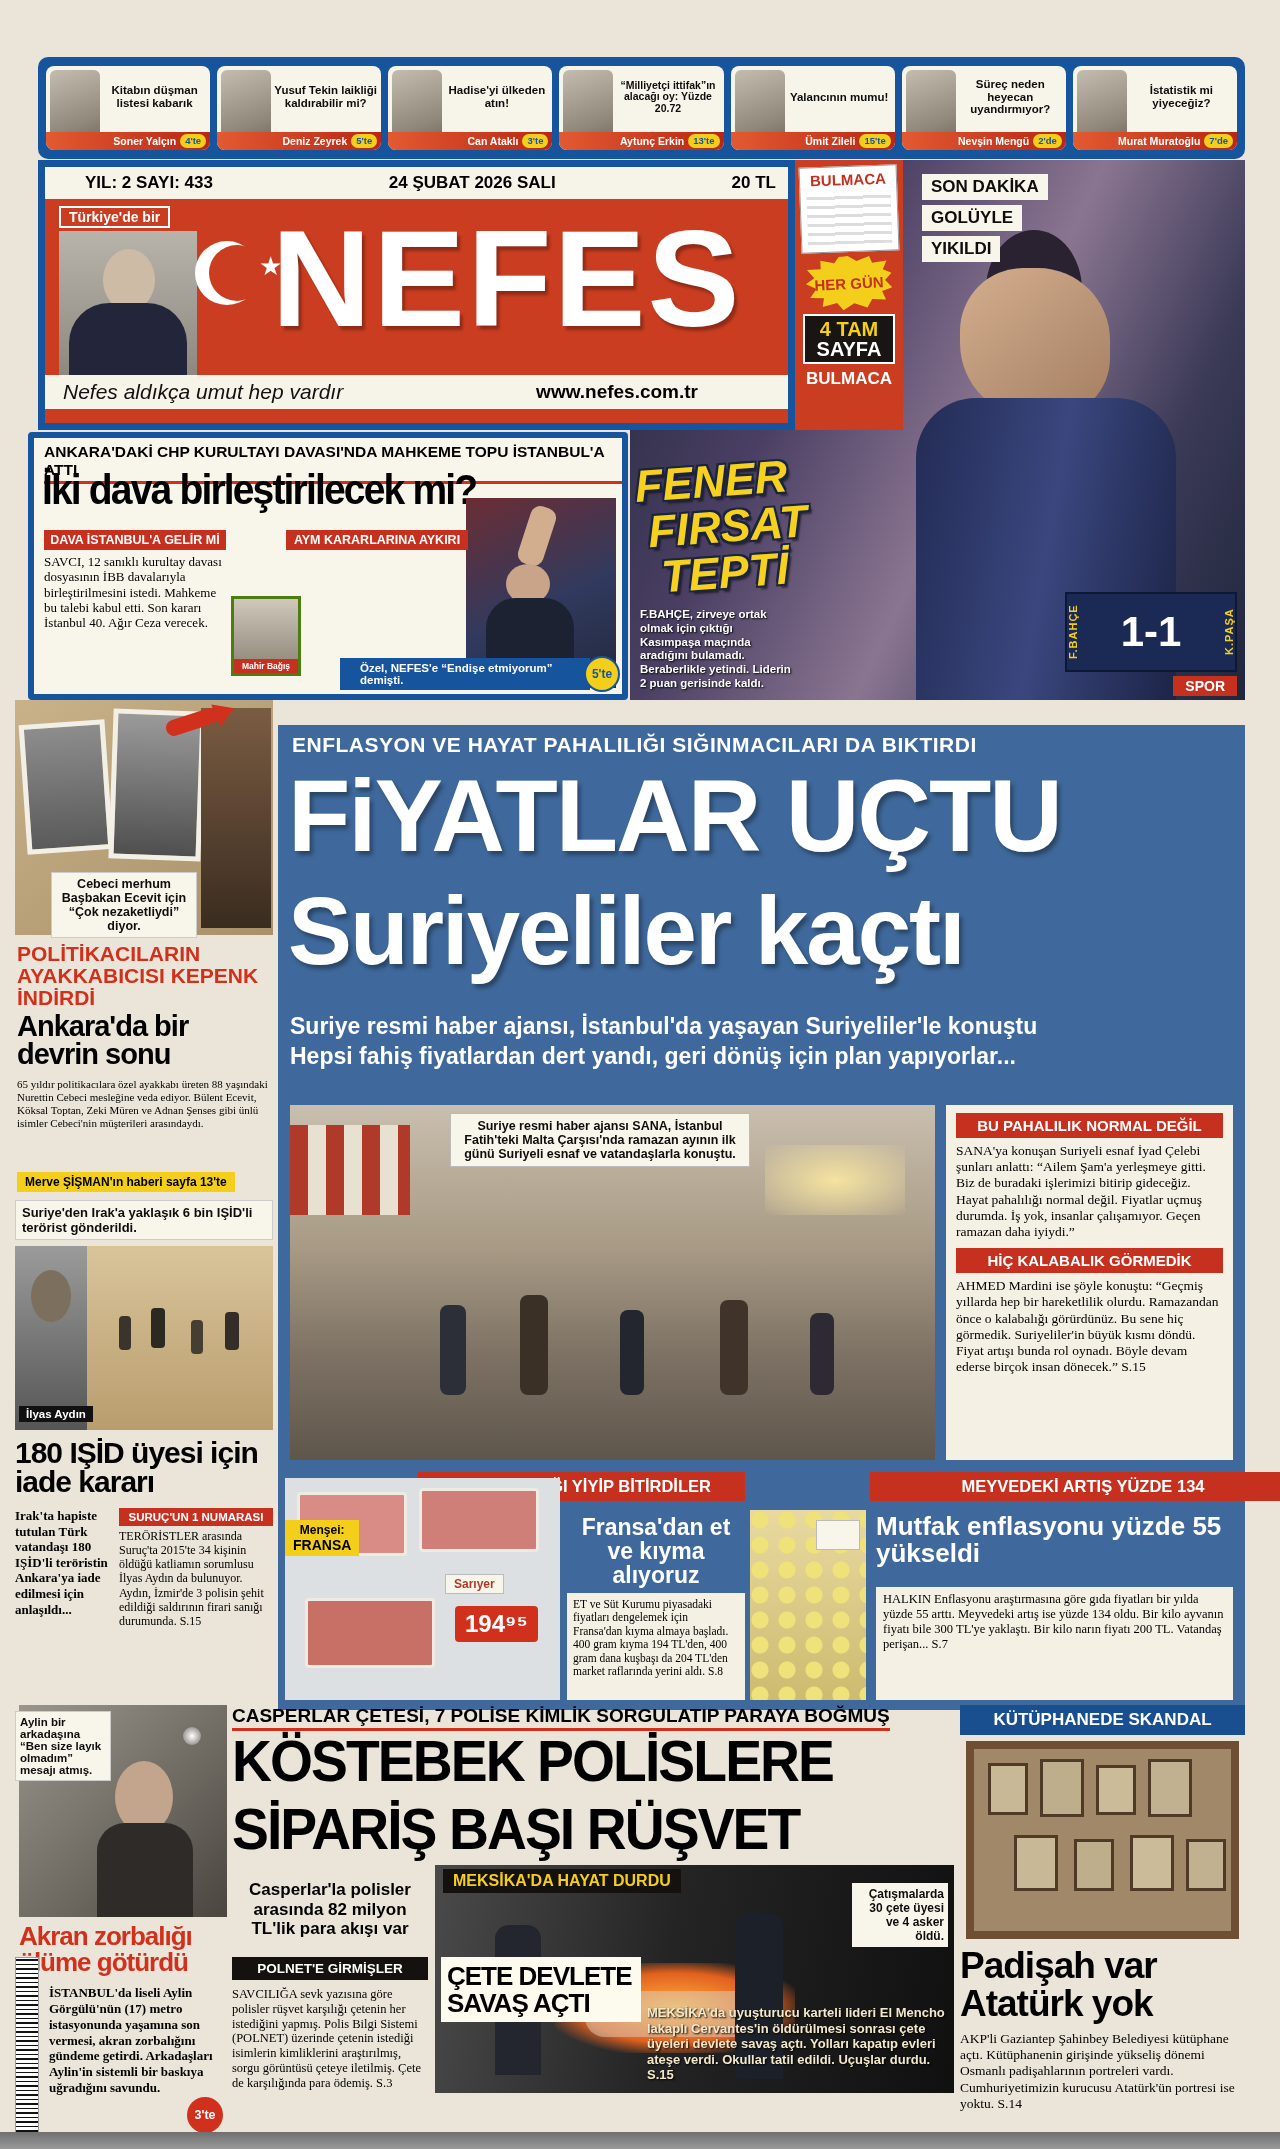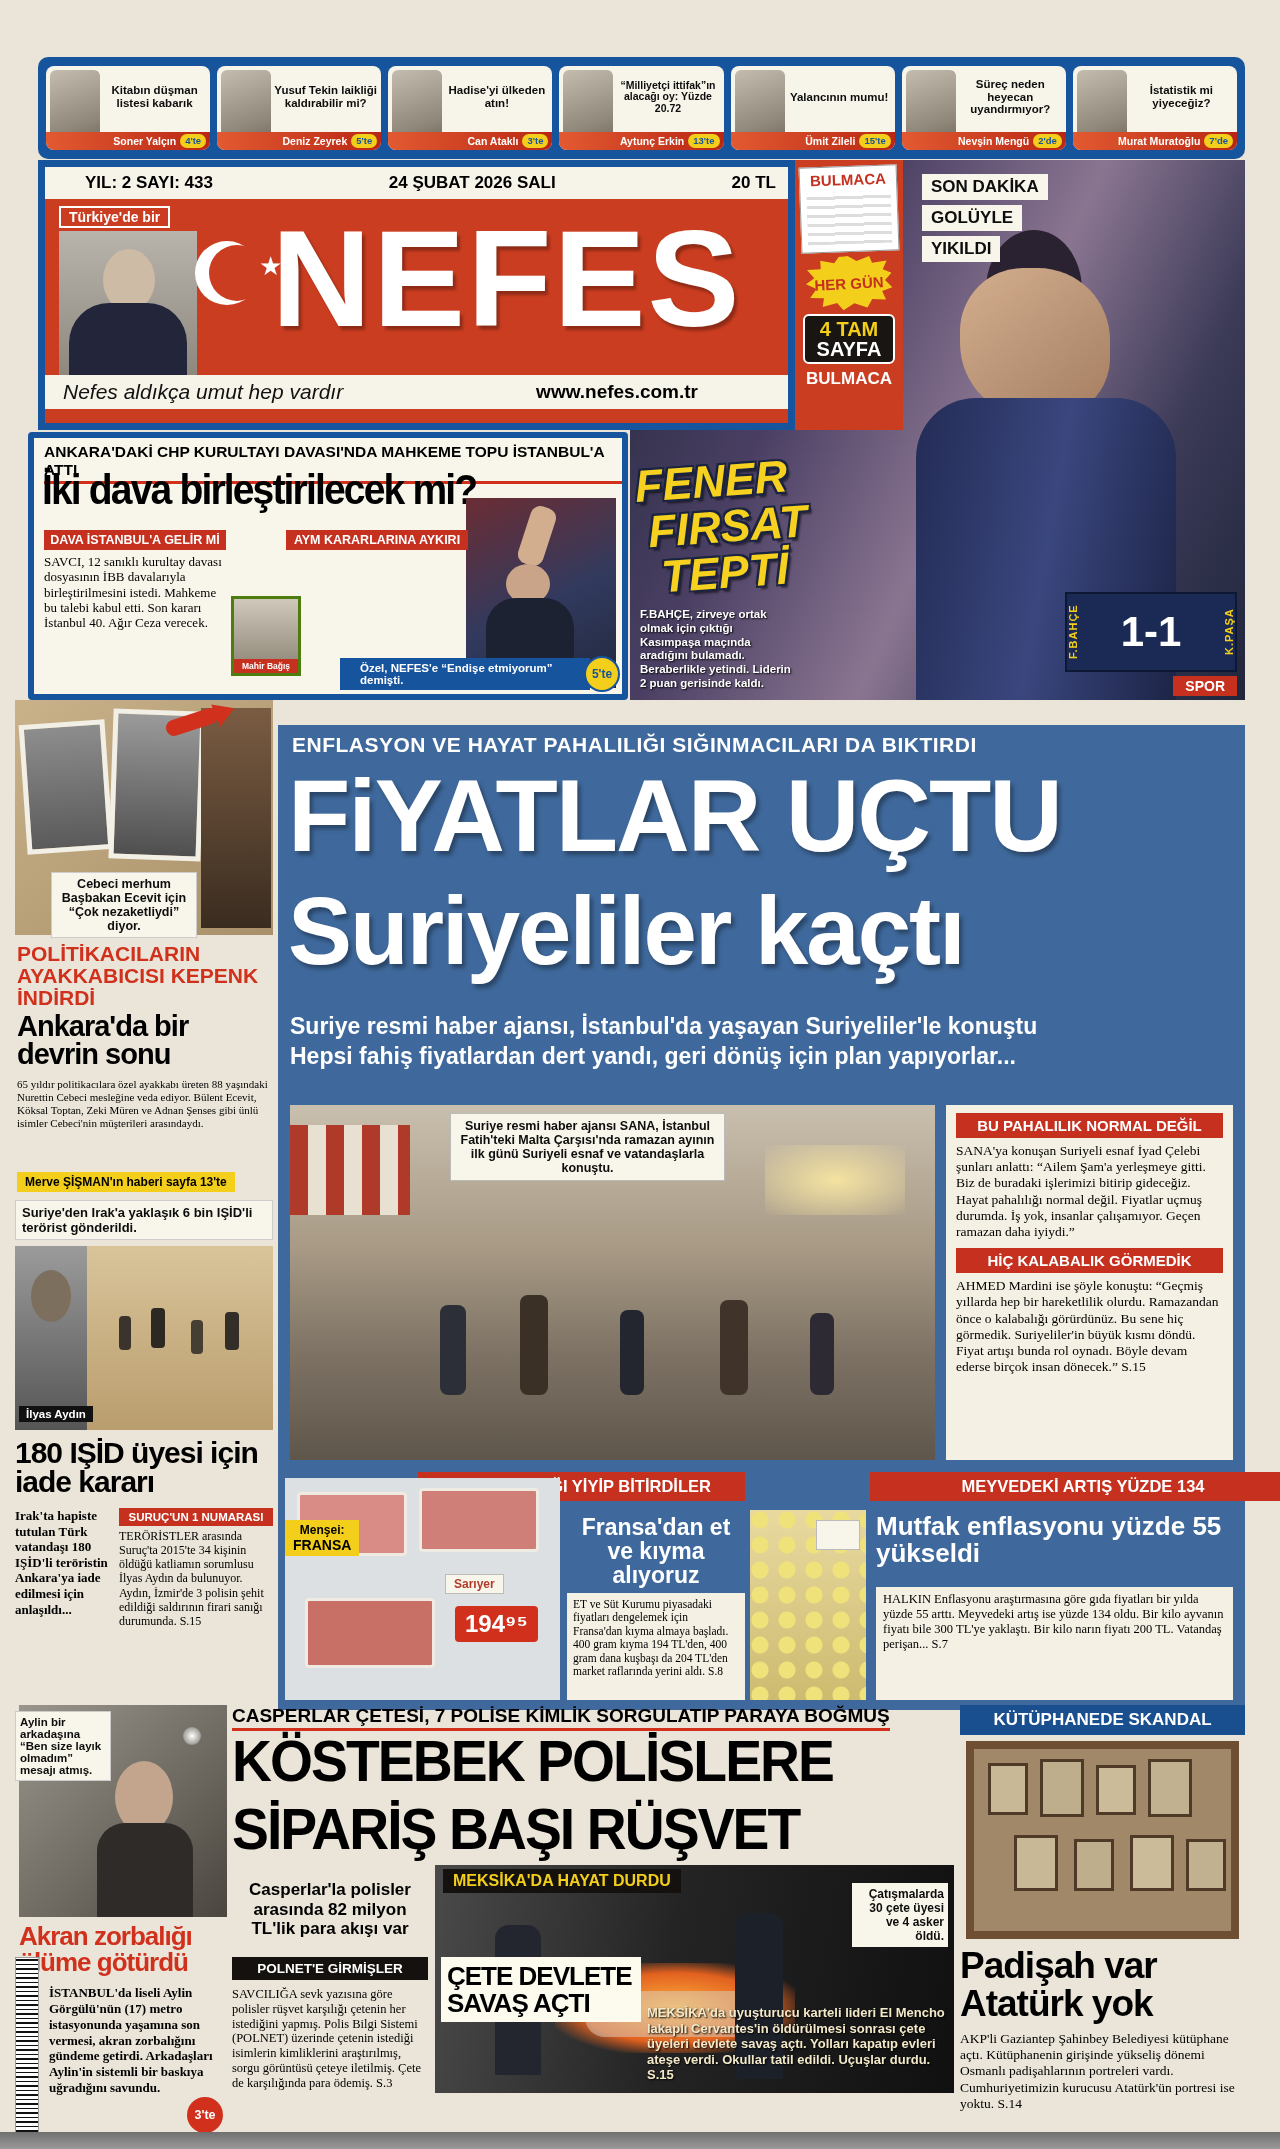--- a/index.html
+++ b/index.html
@@ -144,21 +144,21 @@
 </div>
 
 <div class="abs" style="left:795px;top:160px;width:108px;height:270px;background:var(--brand-red);padding:6px 5px;text-align:center">
   <div style="background:#fff;height:86px;border:1px solid #999;transform:rotate(-2deg);padding-top:4px">
     <div class="b" style="color:var(--label-red);font-size:15px">BULMACA</div>
     <div style="height:52px;margin:4px 6px 0;background:repeating-linear-gradient(0deg,#ddd 0 3px,#fff 3px 9px),repeating-linear-gradient(90deg,#ddd 0 3px,#fff 3px 9px)"></div>
   </div>
   <div style="margin:4px auto 0;width:86px;height:54px;background:var(--accent-yellow);border-radius:10px;transform:rotate(-3deg);display:flex;align-items:center;justify-content:center;clip-path:polygon(50% 0,60% 10%,75% 2%,78% 15%,95% 12%,90% 28%,100% 35%,92% 48%,100% 62%,88% 68%,92% 84%,76% 82%,70% 97%,55% 88%,42% 100%,35% 86%,18% 92%,20% 76%,4% 74%,12% 58%,0 48%,10% 38%,2% 22%,18% 22%,18% 6%,34% 12%,40% 0)">
     <span class="b" style="color:var(--label-red);font-size:15px;line-height:1">HER GÜN</span>
   </div>
-  <div style="margin:4px auto 0;width:92px;background:#181512;border:2px solid #fff;border-radius:6px;padding:3px 0">
+  <div style="margin:4px auto 0;width:92px;background:#181512;border:2px solid #fff;border-radius:0;padding:3px 0">
     <div class="b" style="color:var(--accent-yellow);font-size:20px;line-height:1">4 TAM</div>
     <div class="b white" style="font-size:20px;line-height:1">SAYFA</div>
   </div>
   <div class="b white" style="font-size:17px;margin-top:5px">BULMACA</div>
 </div>
 
 <div class="abs" style="left:28px;top:432px;width:600px;height:268px;background:#f8f5ea;border:6px solid var(--frame-blue);border-radius:4px">
   <div class="b" style="position:absolute;left:10px;top:5px;font-size:15.5px;border-bottom:3px solid #d0301c;padding-bottom:2px">ANKARA'DAKİ CHP KURULTAYI DAVASI'NDA MAHKEME TOPU İSTANBUL'A ATTI</div>
   <div class="b" style="position:absolute;left:8px;top:28px;font-size:42px;letter-spacing:-2px;transform:scaleX(.93);transform-origin:left">İki dava birleştirilecek mi?</div>
   <div class="abs" style="right:6px;top:60px;width:150px;height:190px;background:linear-gradient(155deg,#6b2d34,#313a5e 55%,#23283d);overflow:hidden">
@@ -224,21 +224,21 @@
   <div class="b white" style="position:absolute;left:12px;top:288px;font-size:23px">Suriye resmi haber ajansı, İstanbul'da yaşayan Suriyeliler'le konuştu</div>
   <div class="b white" style="position:absolute;left:12px;top:318px;font-size:23px">Hepsi fahiş fiyatlardan dert yandı, geri dönüş için plan yapıyorlar...</div>
   <div class="abs" style="left:12px;top:380px;width:645px;height:355px;background:linear-gradient(#c9bfae 0%,#a89a85 40%,#7d7264 70%,#5f564b 100%);overflow:hidden">
     <div class="abs" style="left:0;top:20px;width:120px;height:90px;background:repeating-linear-gradient(90deg,#b03a2a 0 18px,#e8e0d0 18px 36px)"></div>
     <div class="abs" style="right:30px;top:40px;width:140px;height:70px;background:radial-gradient(#f5e3a0,rgba(245,227,160,0))"></div>
     <div class="abs" style="left:150px;top:200px;width:26px;height:90px;background:#2c2f38;border-radius:8px"></div>
     <div class="abs" style="left:230px;top:190px;width:28px;height:100px;background:#3a3026;border-radius:8px"></div>
     <div class="abs" style="left:330px;top:205px;width:24px;height:85px;background:#23262e;border-radius:8px"></div>
     <div class="abs" style="left:430px;top:195px;width:28px;height:95px;background:#40342a;border-radius:8px"></div>
     <div class="abs" style="left:520px;top:208px;width:24px;height:82px;background:#2e2a33;border-radius:8px"></div>
-    <div class="abs chip" style="left:160px;top:8px;width:275px;font-size:12.5px;text-align:center;padding:5px;border:1px solid #bbb">Suriye resmi haber ajansı SANA, İstanbul Fatih'teki Malta Çarşısı'nda ramazan ayının ilk günü Suriyeli esnaf ve vatandaşlarla konuştu.</div>
+    <div class="abs chip" style="left:160px;top:8px;width:300px;font-size:12.5px;text-align:center;padding:5px;border:1px solid #bbb">Suriye resmi haber ajansı SANA, İstanbul Fatih'teki Malta Çarşısı'nda ramazan ayının ilk günü Suriyeli esnaf ve vatandaşlarla konuştu.</div>
   </div>
   <div class="abs" style="left:668px;top:380px;width:287px;height:355px;background:#f4f0e3;padding:8px 10px">
     <div class="redlbl" style="font-size:15px;padding:4px 0">BU PAHALILIK NORMAL DEĞİL</div>
     <div class="serif" style="font-size:13.5px;line-height:1.2;margin-top:5px">SANA'ya konuşan Suriyeli esnaf İyad Çelebi şunları anlattı: “Ailem Şam'a yerleşmeye gitti. Biz de buradaki işlerimizi bitirip gideceğiz. Hayat pahalılığı normal değil. Fiyatlar uçmuş durumda. İş yok, insanlar çalışamıyor. Geçen ramazan daha iyiydi.”</div>
     <div class="redlbl" style="font-size:15px;padding:4px 0;margin-top:8px">HİÇ KALABALIK GÖRMEDİK</div>
     <div class="serif" style="font-size:13.5px;line-height:1.2;margin-top:5px">AHMED Mardini ise şöyle konuştu: “Geçmiş yıllarda hep bir hareketlilik olurdu. Ramazandan önce o kalabalığı görürdünüz. Bu sene hiç görmedik. Suriyeliler'in büyük kısmı döndü. Fiyat artışı bunda rol oynadı. Böyle devam ederse birçok insan dönecek.” S.15</div>
   </div>
 
   <div class="redlbl abs" style="left:140px;top:747px;width:327px;font-size:16.5px;padding:5px 0">HAYVANCILIĞI YİYİP BİTİRDİLER</div>
   <div class="abs" style="left:7px;top:753px;width:275px;height:222px;background:#dde0e2;overflow:hidden">

